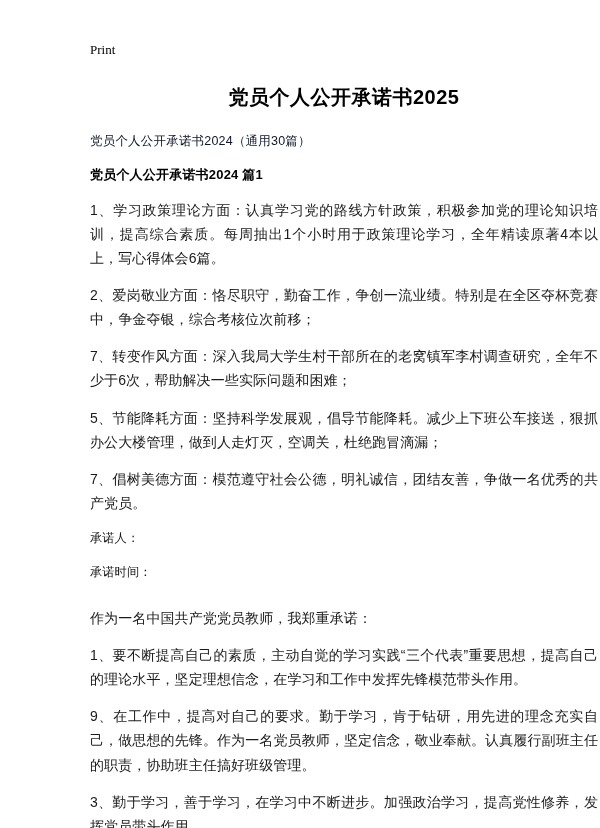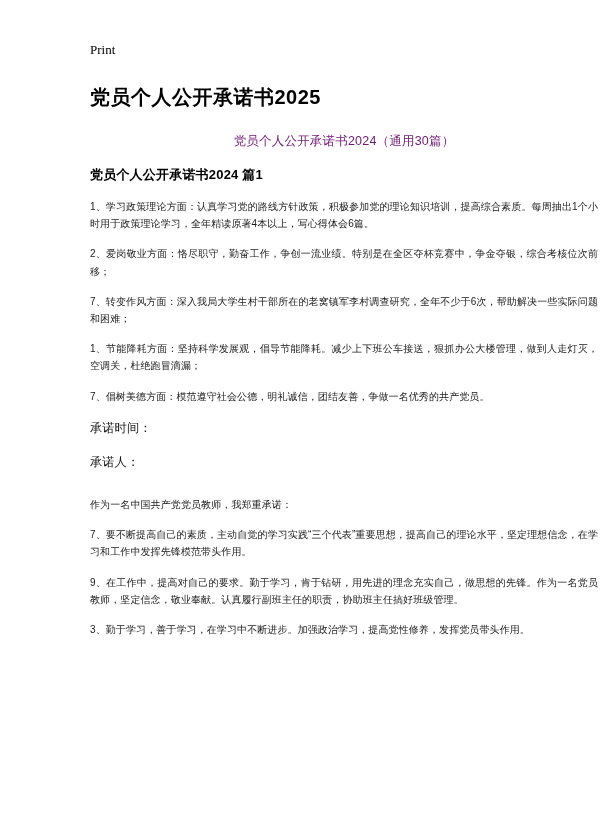--- a/index.html
+++ b/index.html
@@ -25,42 +25,42 @@
   .print-link {
     font-family: "Liberation Serif", serif;
     font-size: 13px;
     color: #000000;
     line-height: 1;
     margin: 0 0 22px 0;
     display: inline-block;
     text-decoration: none;
   }
   .doc-title {
+    text-align: center;
     font-size: 20px;
     font-weight: bold;
     letter-spacing: 0.5px;
     margin: 6px 0 22px 0;
     color: #000000;
   }
   .subtitle {
     font-size: 12.5px;
     margin: 0 0 16px 0;
-    color: #701a75;
+    color: #0f172a;
     letter-spacing: 0.2px;
-    text-align: center;
   }
   .section-heading {
     font-size: 13px;
     font-weight: bold;
     margin: 0 0 14px 0;
     color: #000000;
     letter-spacing: 0.2px;
   }
   p.para {
-    font-size: 10px;
+    font-size: 14px;
     line-height: 1.72;
     margin: 0 0 13px 0;
     color: #1a1a1a;
     text-align: justify;
     letter-spacing: 0.1px;
   }
   .sig {
     font-size: 12.3px;
     line-height: 1.72;
     margin: 0 0 13px 0;
@@ -78,29 +78,29 @@
   <h1 class="doc-title">党员个人公开承诺书2025</h1>
 
   <div class="subtitle">党员个人公开承诺书2024（通用30篇）</div>
 
   
   <div>
     <div class="section-heading">党员个人公开承诺书2024  篇1</div>
     <p class="para">1、学习政策理论方面：认真学习党的路线方针政策，积极参加党的理论知识培训，提高综合素质。每周抽出1个小时用于政策理论学习，全年精读原著4本以上，写心得体会6篇。</p>
     <p class="para">2、爱岗敬业方面：恪尽职守，勤奋工作，争创一流业绩。特别是在全区夺杯竞赛中，争金夺银，综合考核位次前移；</p>
     <p class="para">7、转变作风方面：深入我局大学生村干部所在的老窝镇军李村调查研究，全年不少于6次，帮助解决一些实际问题和困难；</p>
-    <p class="para">1、节能降耗方面：坚持科学发展观，倡导节能降耗。减少上下班公车接送，狠抓办公大楼管理，做到人走灯灭，空调关，杜绝跑冒滴漏；</p>
+    <p class="para">5、节能降耗方面：坚持科学发展观，倡导节能降耗。减少上下班公车接送，狠抓办公大楼管理，做到人走灯灭，空调关，杜绝跑冒滴漏；</p>
     <p class="para">7、倡树美德方面：模范遵守社会公德，明礼诚信，团结友善，争做一名优秀的共产党员。</p>
+    <div class="sig">承诺人：</div>
     <div class="sig">承诺时间：</div>
-    <div class="sig">承诺人：</div>
   </div>
 
   <div class="spacer-md"></div>
 
   
   <div>
     <p class="para">作为一名中国共产党党员教师，我郑重承诺：</p>
-    <p class="para">7、要不断提高自己的素质，主动自觉的学习实践“三个代表”重要思想，提高自己的理论水平，坚定理想信念，在学习和工作中发挥先锋模范带头作用。</p>
+    <p class="para">1、要不断提高自己的素质，主动自觉的学习实践“三个代表”重要思想，提高自己的理论水平，坚定理想信念，在学习和工作中发挥先锋模范带头作用。</p>
     <p class="para">9、在工作中，提高对自己的要求。勤于学习，肯于钻研，用先进的理念充实自己，做思想的先锋。作为一名党员教师，坚定信念，敬业奉献。认真履行副班主任的职责，协助班主任搞好班级管理。</p>
     <p class="para">3、勤于学习，善于学习，在学习中不断进步。加强政治学习，提高党性修养，发挥党员带头作用。</p>
   </div>
 
 </div>
 
 </body></html>

